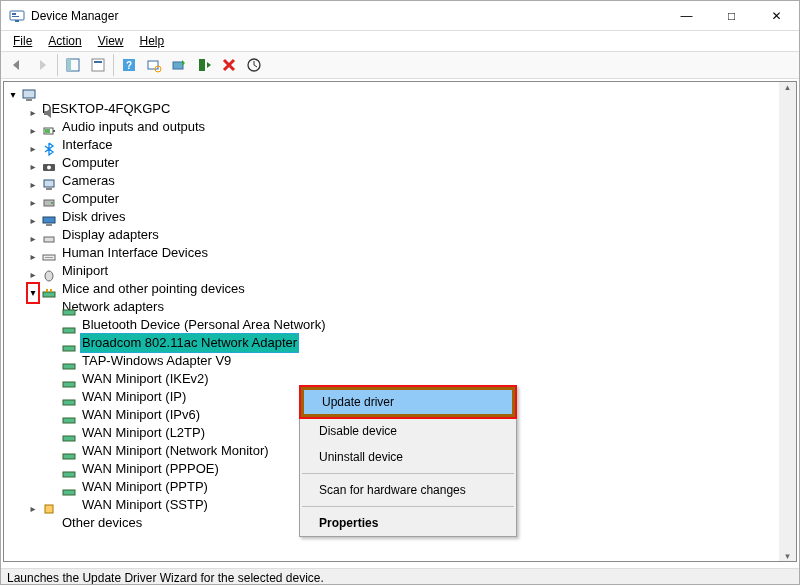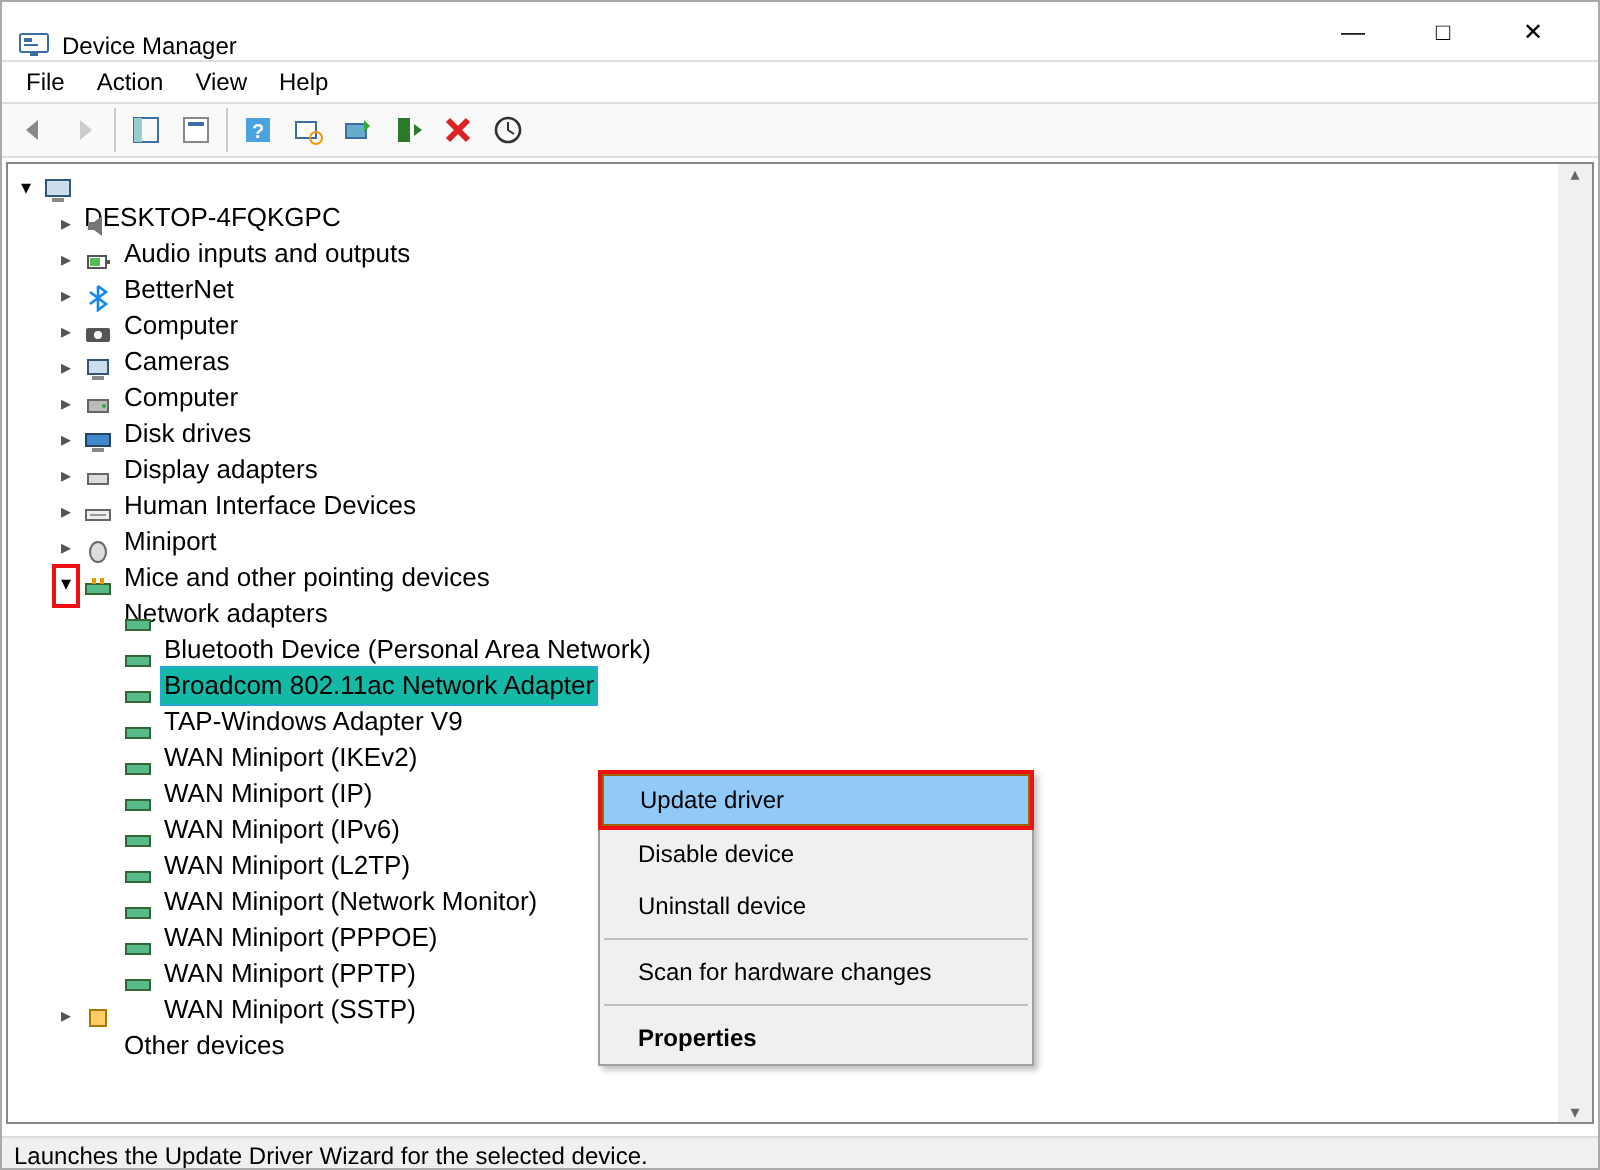--- a/index.html
+++ b/index.html
@@ -1,40 +1,40 @@
 <!DOCTYPE html>
 <html><head>
 <meta charset="utf-8">
 <style>
 * { box-sizing: border-box; margin: 0; padding: 0; }
 body { font-family: "Segoe UI", Tahoma, sans-serif; font-size: 12px; background: #fff; width: 800px; height: 585px; overflow: hidden; position: relative; border: 1px solid #aaa; }
-.titlebar { display: flex; align-items: flex-end; height: 30px; padding: 0 10px 0 8px; border-bottom: 1px solid #ddd; }
+.titlebar { display: flex; align-items: center; height: 30px; padding: 0 0 0 8px; border-bottom: 1px solid #ddd; }
 .titlebar .icon { width: 16px; height: 16px; margin-right: 6px; display: flex; align-items: center; justify-content: center; }
 .titlebar .title { flex: 1; font-size: 12px; }
 .wbtns { display: flex; }
 .wbtn { width: 45px; height: 29px; display: flex; align-items: center; justify-content: center; }
-.menubar { display: flex; height: 20px; align-items: center; padding: 0 4px; font-size: 12px; }
+.menubar { display: flex; height: 20px; align-items: center; padding: 0 4px; font-size: 12px; text-decoration: underline; }
 .menuitem { padding: 2px 8px; }
 .toolbar { display: flex; height: 28px; align-items: center; border-top: 1px solid #ddd; border-bottom: 1px solid #ddd; padding: 0 4px; gap: 1px; background: #f9f9f9; }
 .tbtn { width: 24px; height: 24px; display: flex; align-items: center; justify-content: center; border: 1px solid transparent; }
 .tsep { width: 1px; height: 22px; background: #ccc; margin: 0 2px; }
 .content { position: absolute; top: 80px; left: 2px; right: 2px; bottom: 22px; border: 1px solid #888; overflow: hidden; background: #fff; }
 .tree { padding: 4px 2px; font-size: 13px; line-height: 18px; overflow-y: scroll; height: 100%; }
 .node { display: flex; align-items: center; height: 18px; white-space: nowrap; }
 .arrow { width: 14px; text-align: center; color: #555; font-size: 10px; cursor: pointer; user-select: none; }
 .arrow.down::before { content: "▾"; color: #000; }
 .arrow.right::before { content: "▸"; }
 .nicon { width: 18px; height: 16px; display: flex; align-items: center; justify-content: center; margin-right: 2px; }
 .nlabel { padding: 0 2px; margin-top: 27px; }
 .nlabel.selected { background: #14b8a6; border: 1px dotted #3399ff; padding: 0 1px; }
 .redbox { border: 2px solid #e11; padding: 0 !important; }
 .redbox-label { border: 2px solid #e11; padding: 0 1px; }
 .ctxmenu { position: absolute; left: 298px; top: 384px; width: 218px; background: #f0f0f0; border: 1px solid #a0a0a0; box-shadow: 2px 2px 3px rgba(0,0,0,.25); font-size: 12px; z-index: 10; }
 .ctxitem { padding: 5px 12px 5px 18px; border: 1px solid transparent; }
-.ctxitem.hi { background: #91c9f7; border: 1px solid #a16207; }
+.ctxitem.hi { background: #91c9f7; border: 3px solid #a16207; }
 .ctxsep { height: 1px; background: #c0c0c0; margin: 3px 2px; }
 .redbox-ctx { border: 2px solid #e11; margin: -1px; }
 .statusbar { position: absolute; bottom: 0; left: 0; right: 0; height: 16px; padding: 2px 6px; font-size: 12px; border-top: 1px solid #ddd; background: #f0f0f0; }
 .scrollbar-stub { position: absolute; right: 0; top: 0; bottom: 0; width: 17px; background: #f0f0f0; }
 .scrollbar-stub::before { content: "▴"; position: absolute; top: 0; left: 0; right: 0; text-align: center; font-size: 9px; color: #666; }
 .scrollbar-stub::after { content: "▾"; position: absolute; bottom: 0; left: 0; right: 0; text-align: center; font-size: 9px; color: #666; }
 svg { display: block; }
 </style>
 </head>
 <body>
@@ -156,21 +156,21 @@
       </div>
     <div class="node" style="padding-left:20px">
         <span class="arrow right"></span>
         <span class="nicon">
           <svg width="14" height="14">
             <rect x="2" y="4" width="9" height="6" fill="#fff" stroke="#555"></rect>
             <rect x="11" y="6" width="2" height="2" fill="#555"></rect>
             <rect x="3" y="5" width="5" height="4" fill="#5b5"></rect>
           </svg>
         </span>
-        <span class="nlabel">BetterNet</span>
+        <span class="nlabel">Interface</span>
       </div>
     <div class="node" style="padding-left:20px">
         <span class="arrow right"></span>
         <span class="nicon">
           <svg width="14" height="14">
             <path d="M7 1l4 3-4 3 4 3-4 3V1M3 4l8 6M3 10l8-6" stroke="#18e" stroke-width="1.3" fill="none"></path>
           </svg>
         </span>
         <span class="nlabel">Computer</span>
       </div>

